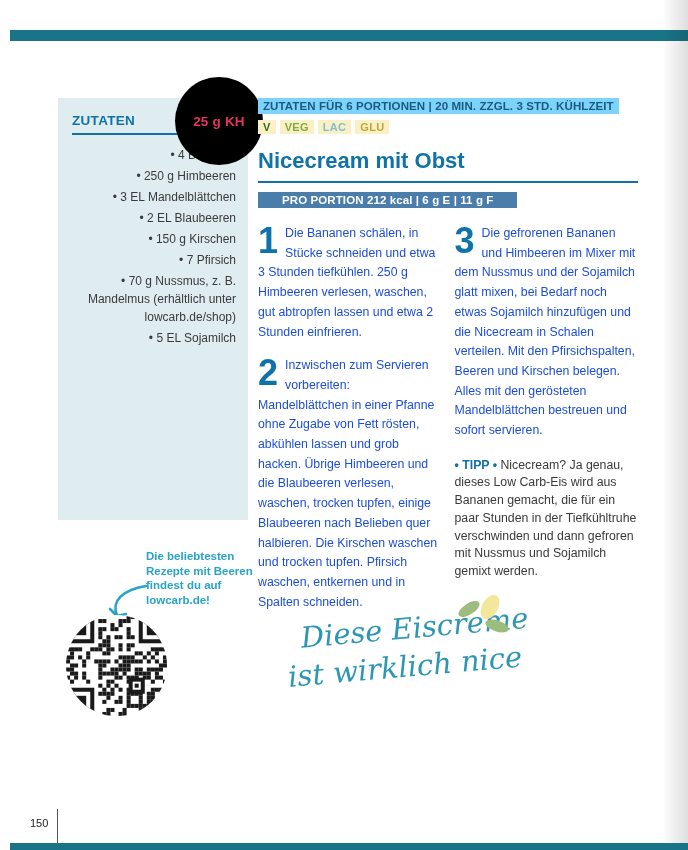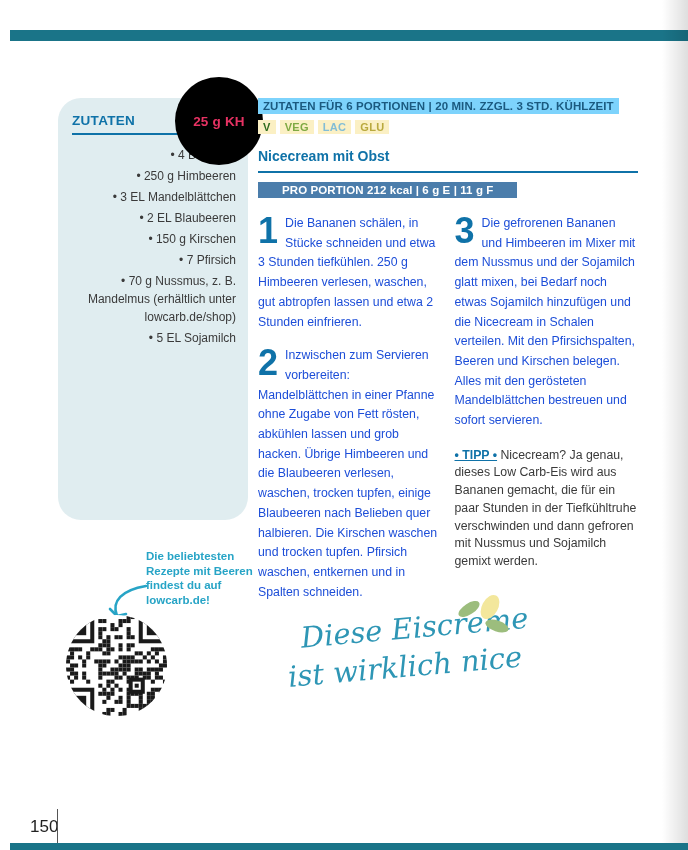--- a/index.html
+++ b/index.html
@@ -7,68 +7,68 @@
         font-family:"Liberation Sans","DejaVu Sans",sans-serif;color:#3a3a3a;}
 
   .teal-bar{position:absolute;left:10px;right:0;background:#1a7488;}
   .teal-bar.top{top:30px;height:11px;}
   .teal-bar.bottom{top:843px;height:7px;}
   .edge-shadow{position:absolute;right:0;top:0;width:26px;height:100%;
         background:linear-gradient(to right, rgba(0,0,0,0) 0%, rgba(0,0,0,0.13) 100%);pointer-events:none;}
 
   
   .ingredients-box{position:absolute;left:58px;top:98px;width:190px;height:422px;
-        background:#e0edf0;box-sizing:border-box;padding:15px 12px 14px 14px;border-radius:23px;}
+        background:#e0edf0;box-sizing:border-box;padding:15px 12px 14px 14px;}
   .ing-title{color:#0f72a8;font-weight:bold;font-size:13.5px;letter-spacing:.3px;margin:0;}
   .ing-rule{width:118px;height:2px;background:#0f72a8;margin:5px 0 11px;}
   .ing-list{list-style:none;margin:0;padding:0;font-size:12px;line-height:1.5;color:#3a3a3a;}
   .ing-list li{padding-left:11px;text-indent:-11px;margin-bottom:3px;text-align:right;}
   .ing-list li::before{content:"\2022\00a0";}
 
   
   .kh-circle{position:absolute;left:175px;top:77px;width:88px;height:88px;border-radius:50%;
         background:#000000;display:flex;align-items:center;justify-content:center;}
   .kh-text{color:#e73263;font-weight:bold;font-size:13.5px;letter-spacing:.2px;}
 
   
   .recipe{position:absolute;left:258px;top:96px;width:380px;}
   .meta-bar{display:inline-block;background:#7dd3fc;color:#1b5a80;font-weight:bold;
         font-size:11.5px;padding:2px 5px;letter-spacing:.1px;}
   .tags{margin-top:3px;}
   .tag{display:inline-block;background:#fbf0c4;font-weight:bold;font-size:11px;
         padding:1px 5px;margin-right:4px;letter-spacing:.3px;}
-  .recipe-title{color:#0f72a8;font-size:14px;font-weight:bold;margin:13px 0 0;}
+  .recipe-title{color:#0f72a8;font-size:22px;font-weight:bold;margin:13px 0 0;}
   .title-rule{height:2px;background:#0f72a8;margin-top:7px;}
   .nutrition-badge{display:inline-block;background:#4b7dab;color:#ffffff;font-weight:bold;
         font-size:11.5px;padding:2px 24px;margin-top:9px;letter-spacing:.1px;}
   .columns{display:flex;gap:13px;margin-top:15px;}
   .col{width:184px;}
   .step{margin-bottom:14px;}
   .step:after{content:"";display:block;clear:both;}
   .step-num{float:left;color:#0f72a8;font-size:36px;font-weight:bold;line-height:.9;
         margin:2px 7px 2px 0;}
   .step-text{font-size:12.3px;line-height:1.44;color:#1d4ed8;}
   .tip{font-size:12.3px;line-height:1.44;margin-top:17px;color:#3a3a3a;}
-  .tip-label{color:#0f72a8;font-weight:bold;text-decoration:underline;}
+  .tip-label{color:#0f72a8;font-weight:bold;}
 
   
   .qr-caption{position:absolute;left:146px;top:549px;width:110px;color:#27a4c6;
         font-weight:bold;font-size:11.5px;line-height:1.28;}
   .qr-arrow{position:absolute;left:106px;top:583px;}
   .qr-wrap{position:absolute;left:66px;top:615px;width:101px;height:101px;}
 
   
   .handwriting{position:absolute;left:302px;top:606px;width:290px;color:#2e96b5;
         font-family:"DejaVu Serif","Liberation Serif",serif;font-style:italic;
         font-size:29px;line-height:1.32;transform:rotate(-5deg);}
   .hand-line2{display:block;margin-left:-16px;}
   .leaves{position:absolute;left:452px;top:594px;}
 
   
-  .footer-num{position:absolute;left:30px;top:817px;font-size:17px;color:#222222;}
+  .footer-num{position:absolute;left:30px;top:817px;font-size:11px;color:#222222;}
   .footer-divider{position:absolute;left:57px;top:809px;width:1px;height:37px;background:#555555;}
   .footer-section{position:absolute;left:52px;top:818px;font-size:11.5px;font-weight:bold;
         color:#222222;letter-spacing:.4px;margin-top:32px;}
 </style>
 </head>
 <body>
 
 <div class="page">
 
   <div class="teal-bar top"></div>

